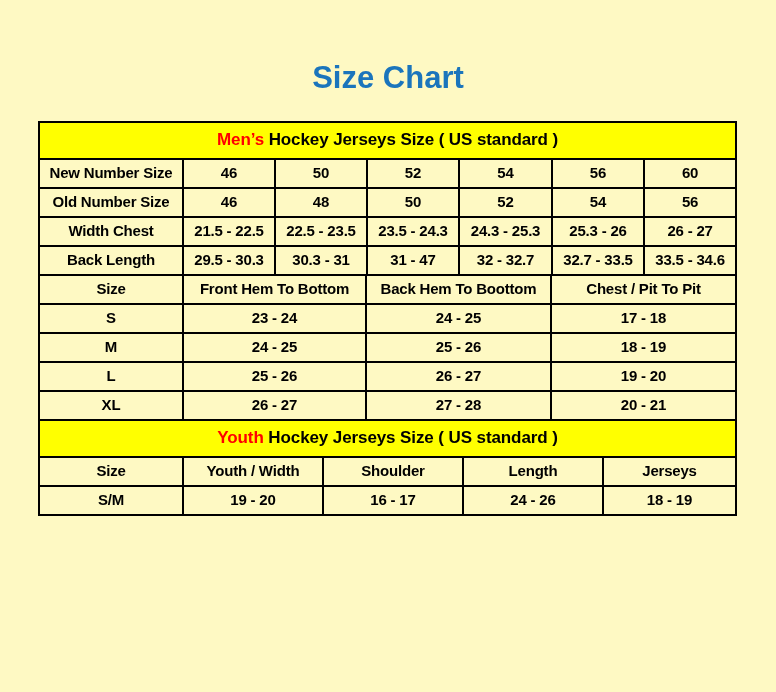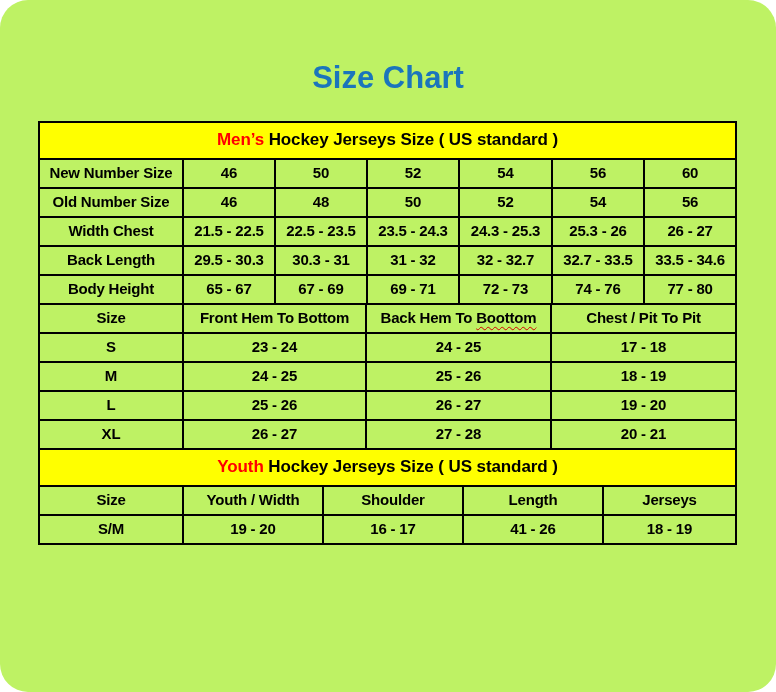--- a/index.html
+++ b/index.html
@@ -1,24 +1,23 @@
 <!DOCTYPE html>
 <html style="--band-bg: #FFFF00; --accent-red: #FF0000; --border-black: #000000; --title-blue: #1B75BC;"><head>
 <meta charset="utf-8">
 <style>
   * { box-sizing: border-box; }
   html, body { margin: 0; padding: 0; background: #ffffff; }
   .page {
     width: 776px;
     height: 692px;
-    background: #bef264;
+    background: #fef9c3;
     font-family: "Liberation Sans", sans-serif;
     position: relative;
     overflow: hidden;
-    border-radius: 28px;
   }
   .page-title {
     margin: 0;
     padding-top: 60px;
     text-align: center;
     font-size: 31px;
     font-weight: bold;
     color: var(--title-blue, #1B75BC);
   }
   .chart { margin: 25px 0 0 38px; width: 597px; }
@@ -43,21 +42,20 @@
     white-space: nowrap;
   }
   .tbl td.band {
     background: var(--band-bg, #FFFF00);
     height: 37px;
     font-size: 17px;
     letter-spacing: -0.1px;
   }
   .band .hl { color: var(--accent-red, #FF0000); }
   .squiggle {
-    text-decoration: underline;
     text-decoration-style: wavy;
     text-decoration-color: #D40000;
     text-decoration-thickness: 1px;
     text-underline-offset: 3px;
   }
 </style>
 </head>
 <body>
 
 <div class="page">
@@ -104,33 +102,24 @@
           <td>22.5 - 23.5</td>
           <td>23.5 - 24.3</td>
           <td>24.3 - 25.3</td>
           <td>25.3 - 26</td>
           <td>26 - 27</td>
         </tr>
         <tr>
           <td>Back Length</td>
           <td>29.5 - 30.3</td>
           <td>30.3 - 31</td>
-          <td>31 - 32</td>
+          <td>31 - 47</td>
           <td>32 - 32.7</td>
           <td>32.7 - 33.5</td>
           <td>33.5 - 34.6</td>
-        </tr>
-        <tr>
-          <td>Body Height</td>
-          <td>65 - 67</td>
-          <td>67 - 69</td>
-          <td>69 - 71</td>
-          <td>72 - 73</td>
-          <td>74 - 76</td>
-          <td>77 - 80</td>
         </tr>
       </tbody>
     </table>
 
     <table class="tbl">
       <colgroup>
         <col style="width:144px">
           <col style="width:183px">
           <col style="width:185px">
           <col style="width:185px">
@@ -185,20 +174,20 @@
           <th>Size</th>
           <th>Youth / Width</th>
           <th>Shoulder</th>
           <th>Length</th>
           <th>Jerseys</th>
         </tr>
         <tr>
           <td>S/M</td>
           <td>19 - 20</td>
           <td>16 - 17</td>
-          <td>41 - 26</td>
+          <td>24 - 26</td>
           <td>18 - 19</td>
         </tr>
       </tbody>
     </table>
 
   </div>
 </div>
 
 </body></html>

